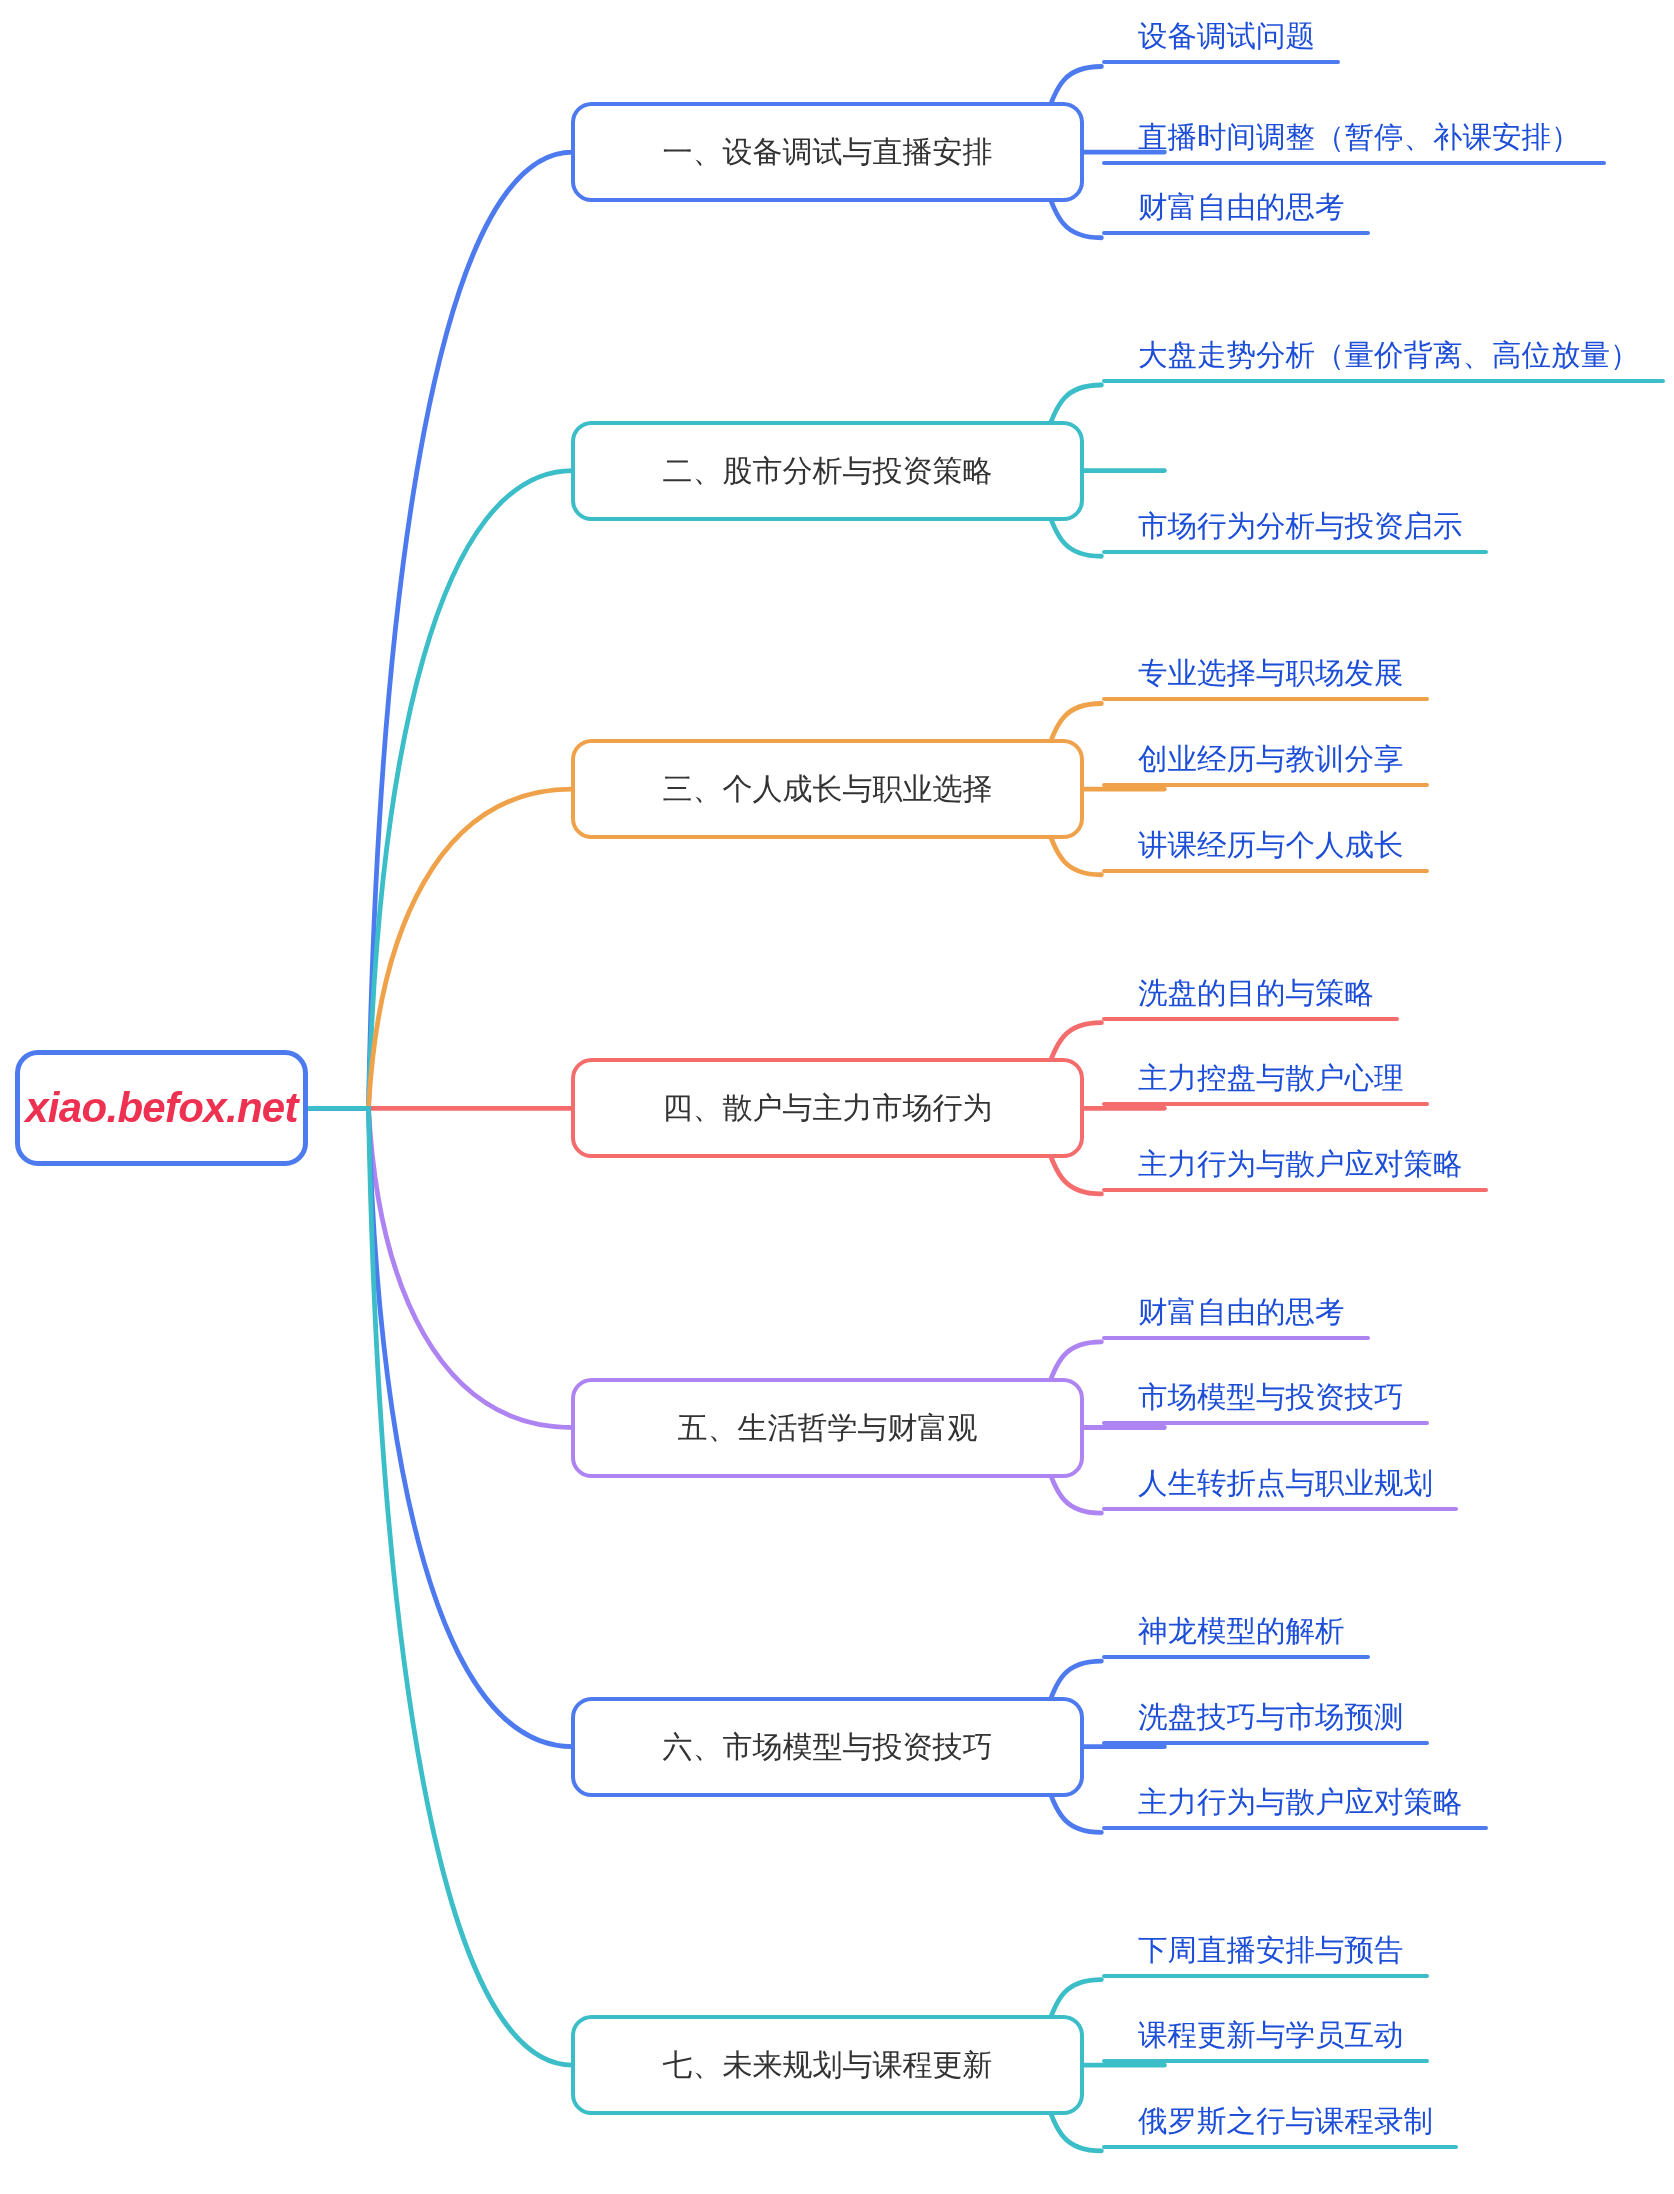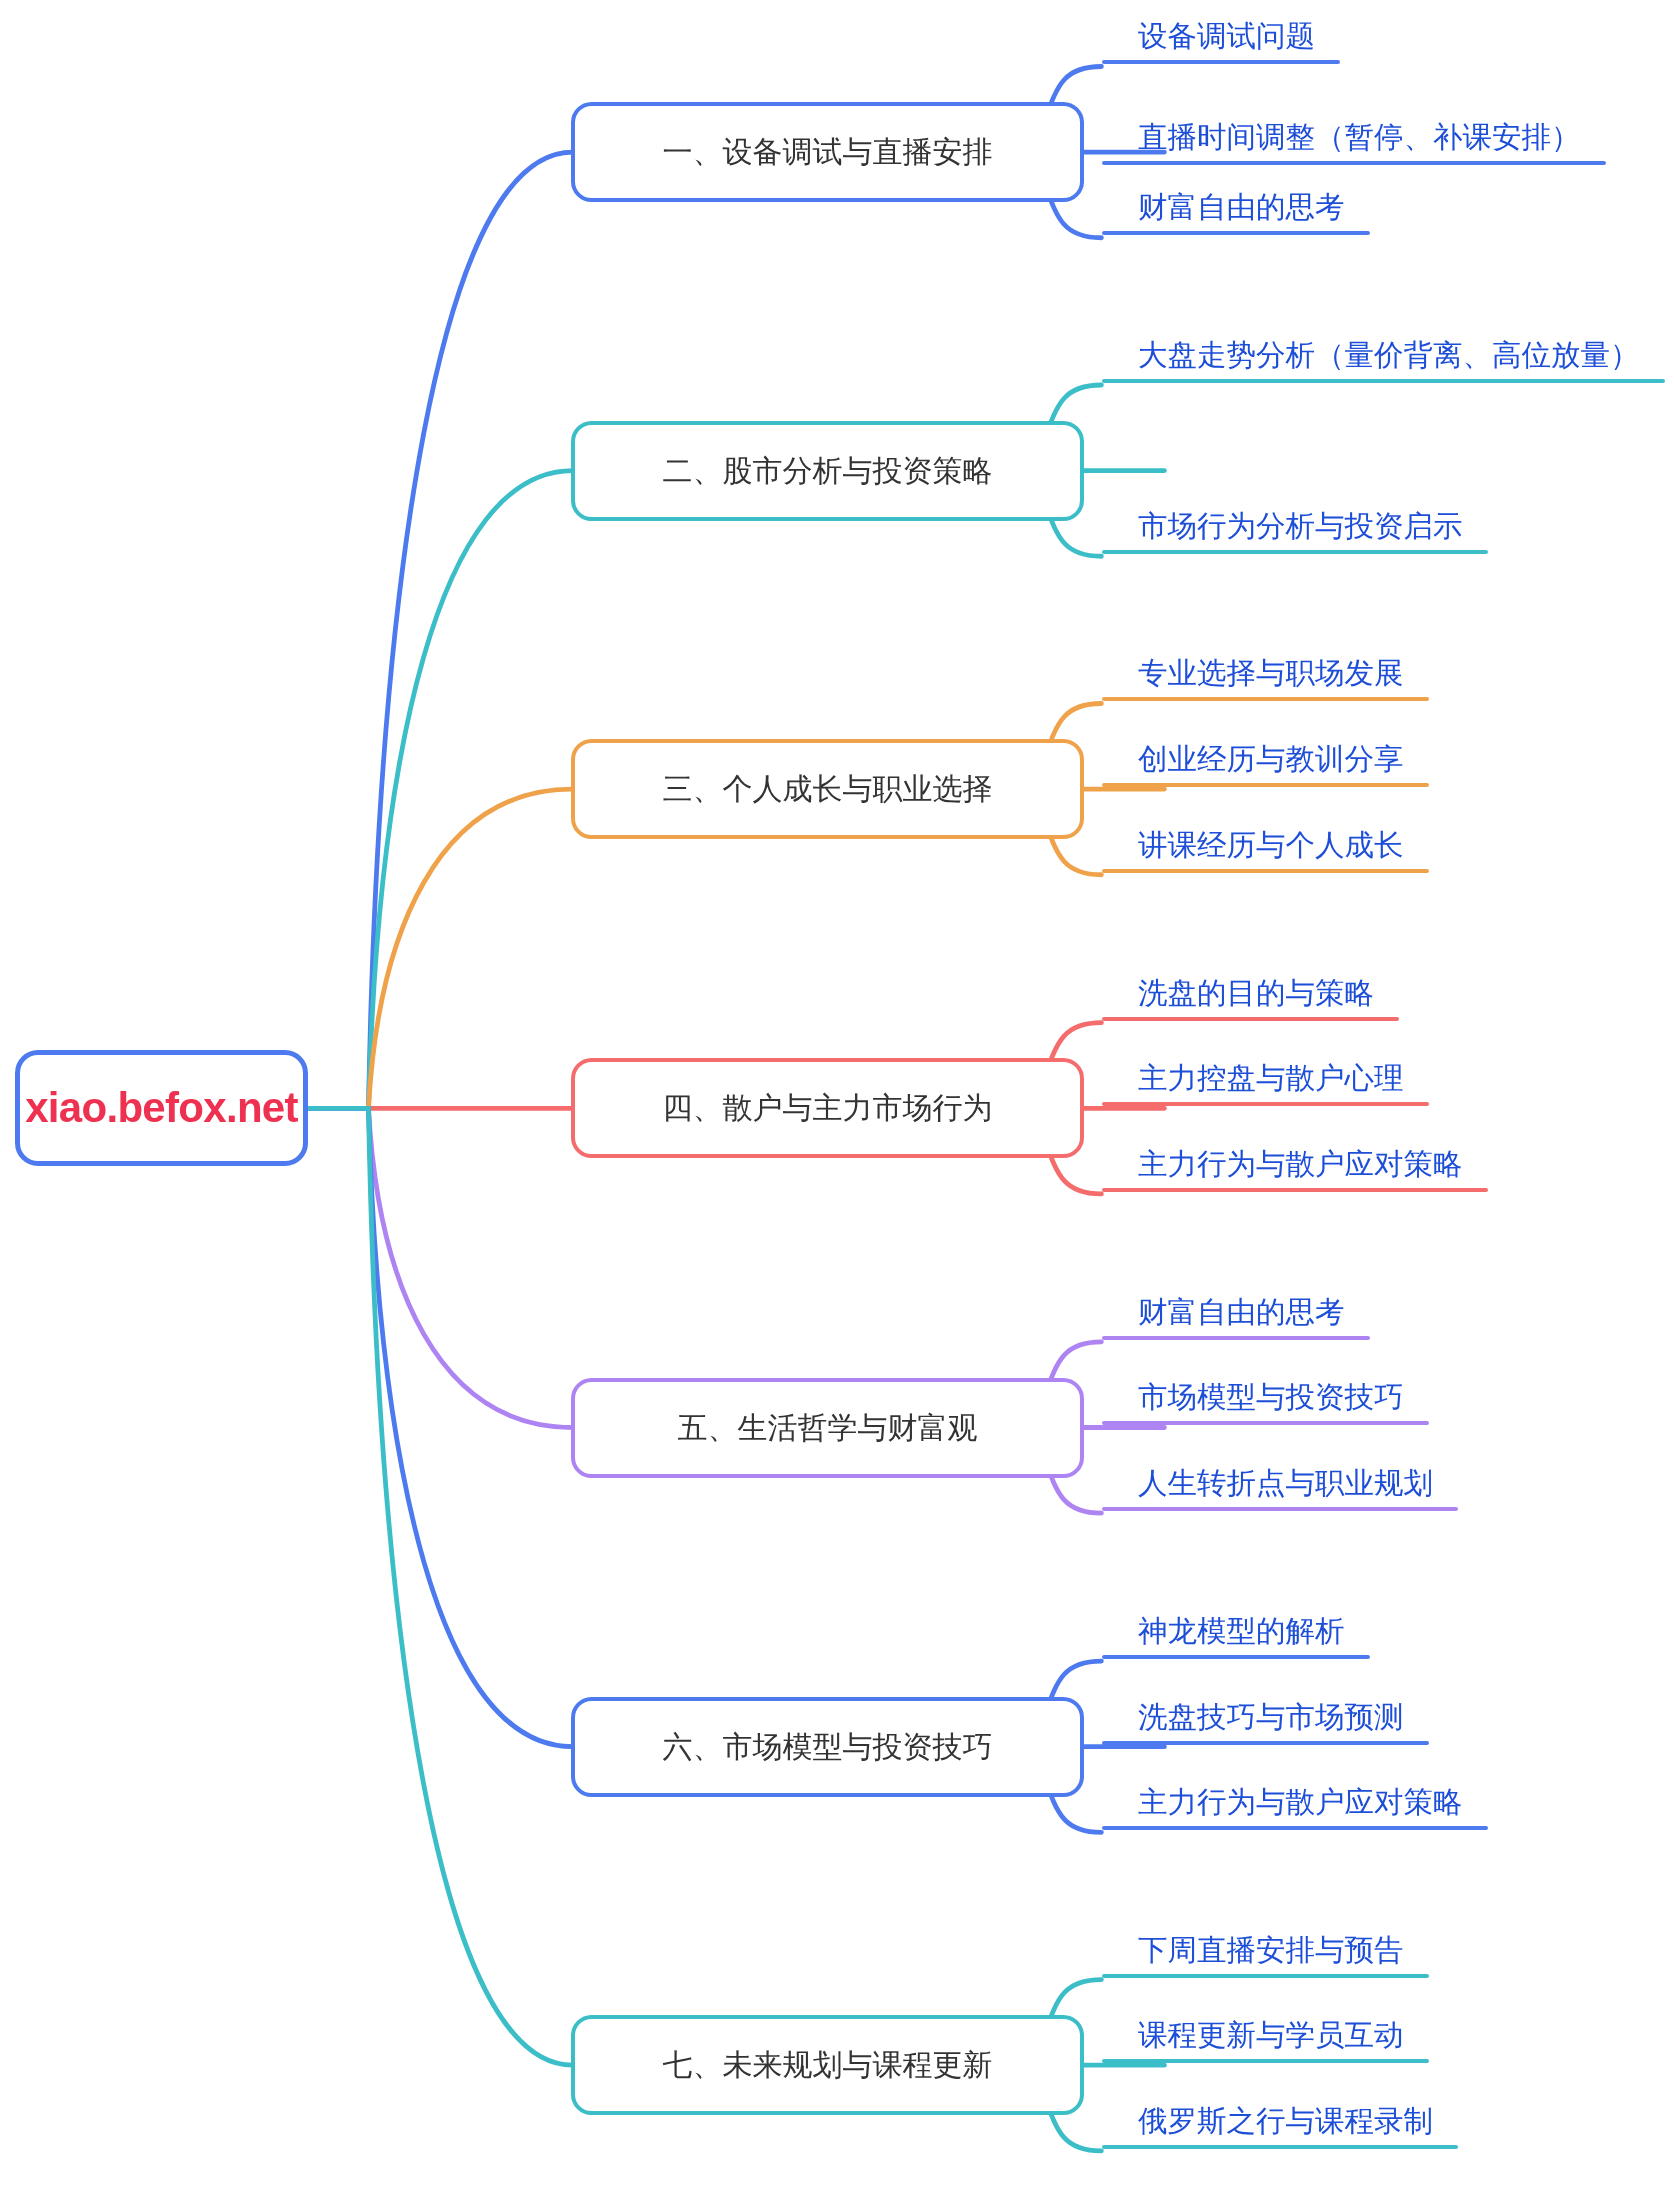--- a/index.html
+++ b/index.html
@@ -43,20 +43,21 @@
     background:var(--c,#4d7bef);
   }
   .cnode{
     position:absolute;left:15px;top:1050px;width:293px;height:116px;
     box-sizing:border-box;
     border:5.5px solid var(--c,#4d7bef);
     border-radius:23px;
     background:#ffffff;
     display:flex;align-items:center;justify-content:center;
     pointer-events:auto;
+    font-style:italic;
   }
   .cnode-label{
     font-size:42px;font-weight:700;letter-spacing:-0.7px;
     color:var(--c,#ee3150);
     text-shadow:2.7px 0 0 #fff,-2.7px 0 0 #fff,0 2.7px 0 #fff,0 -2.7px 0 #fff,
                 2.1px 2.1px 0 #fff,-2.1px -2.1px 0 #fff,2.1px -2.1px 0 #fff,-2.1px 2.1px 0 #fff;
     white-space:nowrap;
   }
 </style>
 </head>

